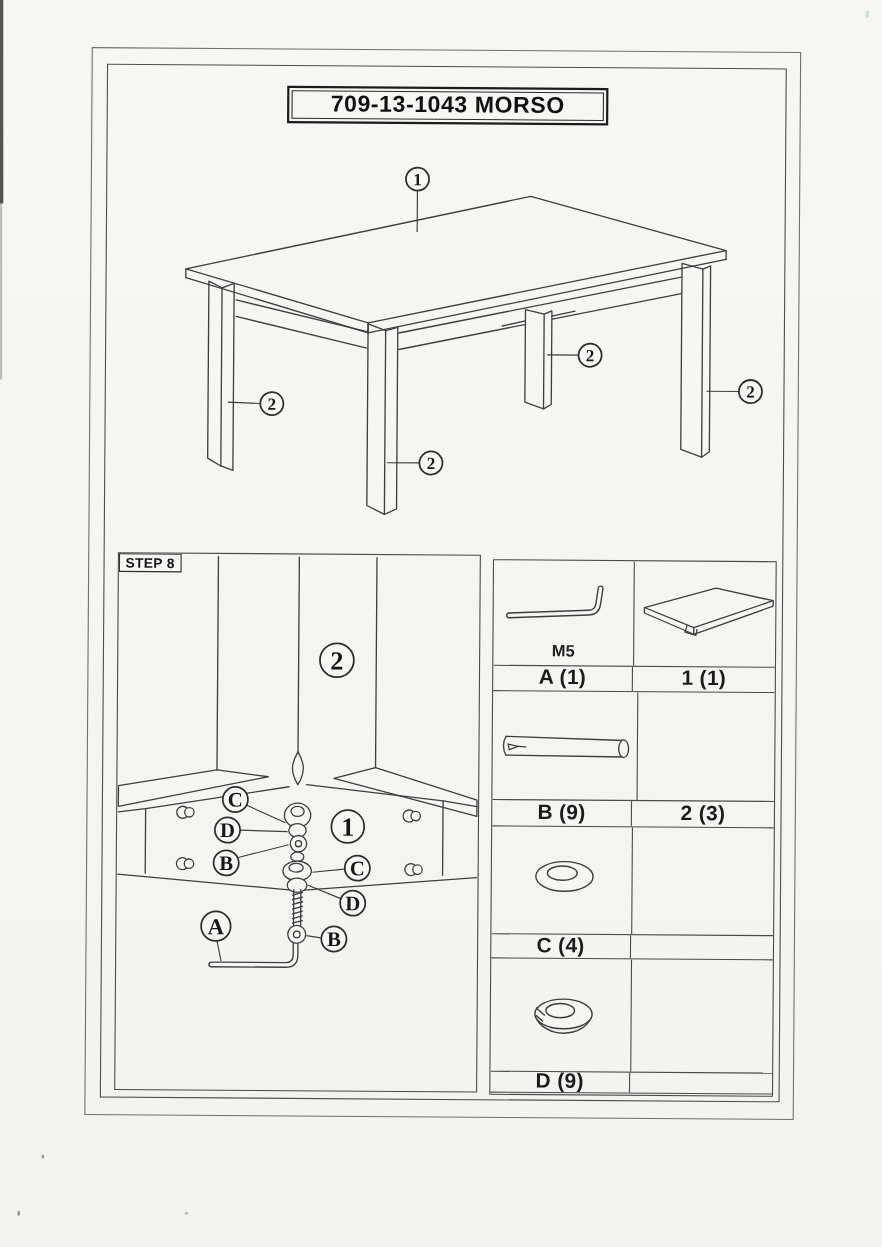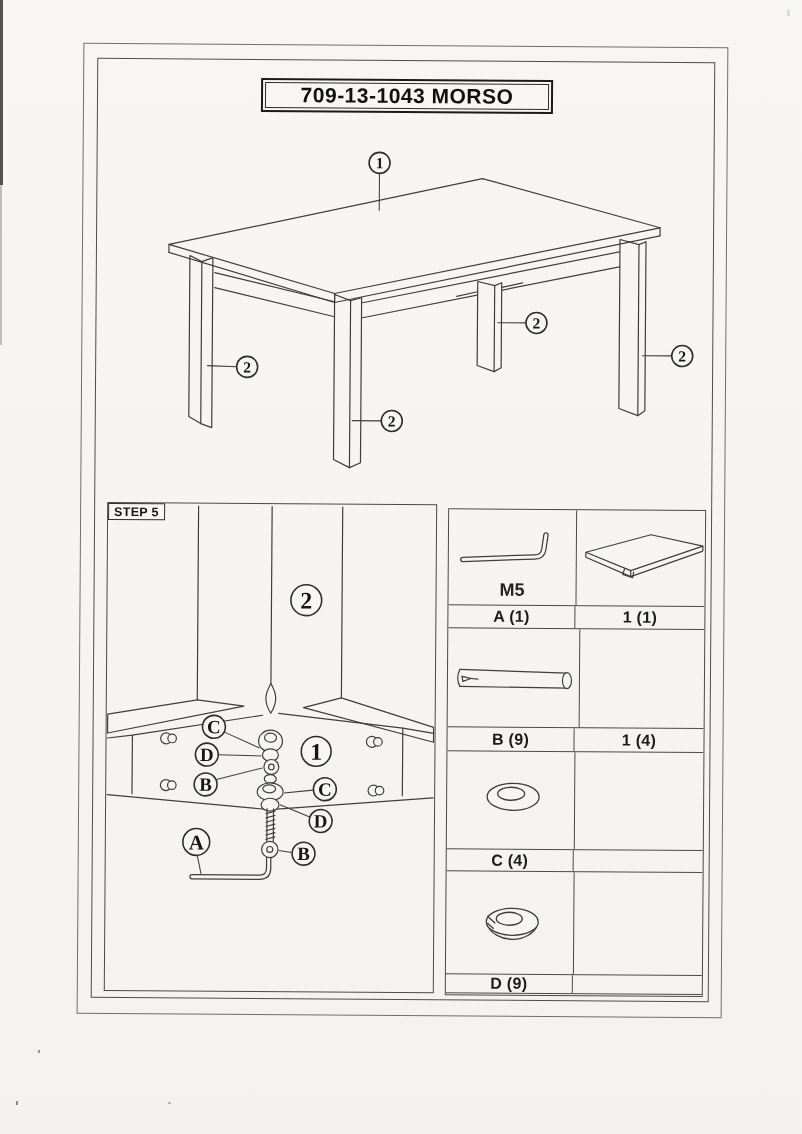--- a/index.html
+++ b/index.html
@@ -19,22 +19,22 @@
   .step1-box svg{position:absolute;inset:0;width:100%;height:100%;}
   .step1-tag{left:108px;top:505px;height:17px;padding:0 5px;border:1.4px solid #2e2e2e;background:#f7f6f2;
     display:flex;align-items:center;font-weight:700;font-size:12.5px;color:#151515;letter-spacing:.3px;box-sizing:border-box;}
   .parts{left:448px;top:508px;width:258px;height:487px;border:1.5px solid #4a4a4a;box-sizing:border-box;
     display:flex;flex-direction:column;overflow:hidden;background:transparent;}
   .pt-row{display:flex;width:100%;box-sizing:border-box;}
   .pt-cell{position:relative;box-sizing:border-box;flex:0 0 127px;display:flex;align-items:center;justify-content:center;}
   .pt-cell + .pt-cell{flex:1 1 auto;}
   .pt-cell:first-child{border-right:1.4px solid #4a4a4a;}
   .pt-label{border-top:1.4px solid #4a4a4a;border-bottom:1.4px solid #4a4a4a;}
-  .pt-code{font-weight:700;font-size:16px;color:#1b1b1b;letter-spacing:.3px;}
-  .pt-spec{position:absolute;left:0;right:0;bottom:4px;text-align:center;font-weight:700;font-size:18px;color:#222;}
+  .pt-code{font-weight:700;font-size:19px;color:#1b1b1b;letter-spacing:.3px;}
+  .pt-spec{position:absolute;left:0;right:0;bottom:4px;text-align:center;font-weight:700;font-size:15px;color:#222;}
   .co-num{font-family:"Liberation Serif",serif;font-weight:700;fill:#161616;}
   svg .ln{fill:none;stroke:#3e3e3e;stroke-width:1.2;stroke-linecap:round;stroke-linejoin:round;}
   svg .fillbg{fill:#f6f5f1;}
   svg .co{fill:#f7f6f2;stroke:#2d2d2d;stroke-width:1.6;}
   svg .leader{stroke:#3e3e3e;stroke-width:1.05;fill:none;}
   
   .art{position:absolute;background:#1d1d1d;}
 </style>
 </head>
 <body>
@@ -199,21 +199,21 @@
         <text class="co-num" x="215" y="734.5" font-size="19" text-anchor="middle">C</text>
         <text class="co-num" x="208" y="762.5" font-size="19" text-anchor="middle">D</text>
         <text class="co-num" x="207" y="792.5" font-size="19" text-anchor="middle">B</text>
         <text class="co-num" x="327" y="796.5" font-size="19" text-anchor="middle">C</text>
         <text class="co-num" x="323" y="828.5" font-size="19" text-anchor="middle">D</text>
         <text class="co-num" x="306" y="861.5" font-size="19" text-anchor="middle">B</text>
         <text class="co-num" x="198" y="851.5" font-size="21" text-anchor="middle">A</text>
       </g>
     </svg>
   </div>
-  <div class="abs step1-tag">STEP 5</div>
+  <div class="abs step1-tag">STEP 8</div>
 
   <div class="abs parts">
 
     <div class="pt-row" style="height:95px">
       <div class="pt-cell">
         <svg width="127" height="95" viewBox="0 0 127 95">
           <path d="M14,50 L86,47 Q94,47 95,39 L97,25" fill="none" stroke="#3e3e3e" stroke-width="5.5" stroke-linecap="round"></path>
           <path d="M14,50 L86,47 Q94,47 95,39 L97,25" fill="none" stroke="#f6f5f1" stroke-width="3" stroke-linecap="round"></path>
         </svg>
         <div class="pt-spec">M5</div>
@@ -256,21 +256,21 @@
         </svg>
         <div class="pt-spec"></div>
       </div>
     </div>
 
     <div class="pt-row pt-label" style="height:25px">
       <div class="pt-cell">
           <span class="pt-code">B (9)</span>
         </div>
       <div class="pt-cell">
-          <span class="pt-code">1 (4)</span>
+          <span class="pt-code">2 (3)</span>
         </div>
     </div>
 
     <div class="pt-row" style="height:97px">
       <div class="pt-cell">
         <svg width="127" height="97" viewBox="0 0 127 97">
           <g fill="none" stroke="#3e3e3e" stroke-width="1.3">
             <ellipse cx="66" cy="45" rx="26" ry="13.5" fill="#f6f5f1"></ellipse>
             <ellipse cx="64" cy="42" rx="13.5" ry="6.5"></ellipse>
           </g>

